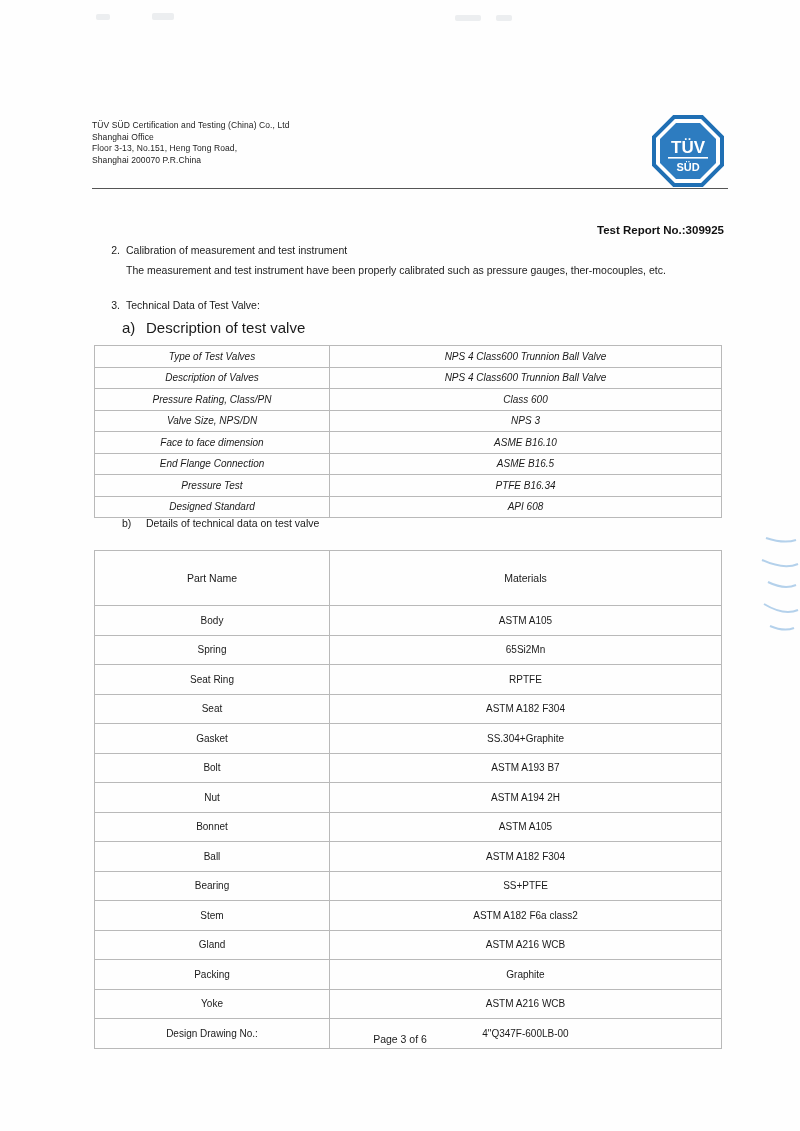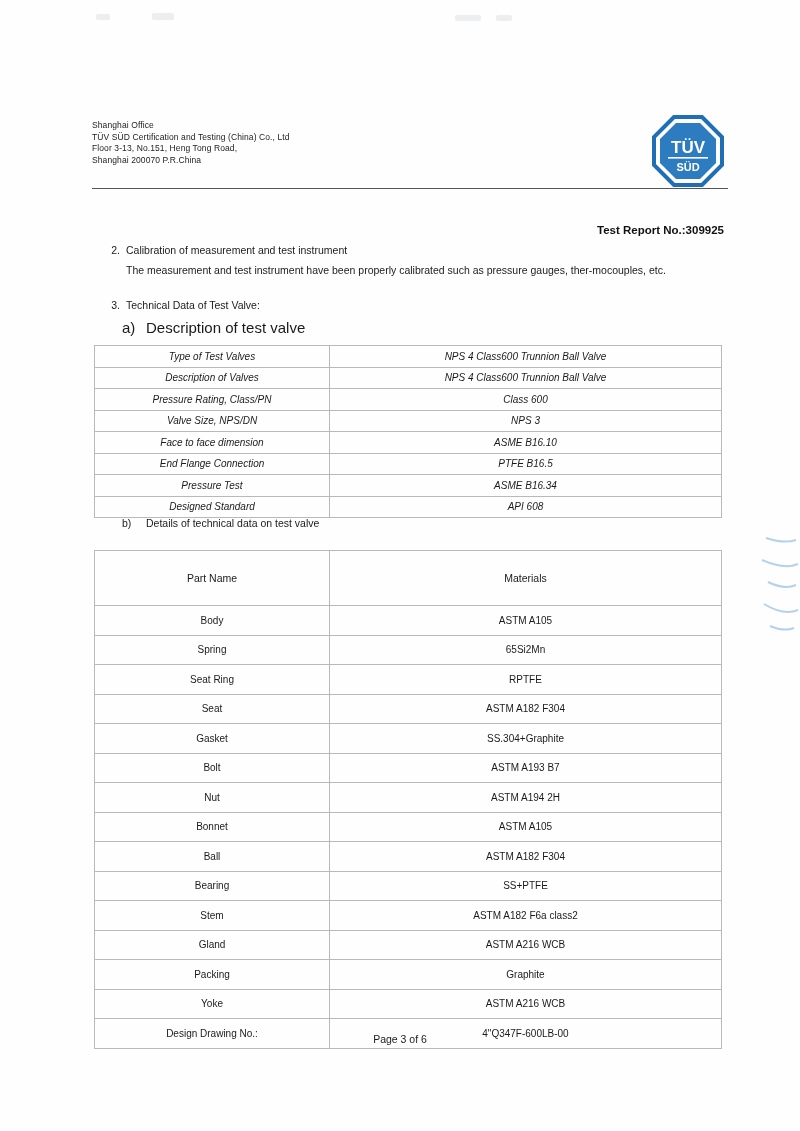--- a/index.html
+++ b/index.html
@@ -183,22 +183,22 @@
 <div class="page">
 
   <div class="scan-top">
     <div class="smudge" style="left:96px; top:4px; width:14px; height:6px;"></div>
     <div class="smudge" style="left:152px; top:3px; width:22px; height:7px;"></div>
     <div class="smudge" style="left:455px; top:5px; width:26px; height:6px;"></div>
     <div class="smudge" style="left:496px; top:5px; width:16px; height:6px;"></div>
   </div>
 
   <div class="header-block">
+    <div class="hline">TÜV SÜD Certification and Testing (China) Co., Ltd</div>
     <div class="hline">Shanghai Office</div>
-    <div class="hline">TÜV SÜD Certification and Testing (China) Co., Ltd</div>
     <div class="hline">Floor 3-13, No.151, Heng Tong Road,</div>
     <div class="hline">Shanghai 200070  P.R.China</div>
   </div>
 
   <div class="tuv-logo">
     <svg viewBox="0 0 72 72" width="72" height="72" xmlns="http://www.w3.org/2000/svg">
       <polygon points="22,2 50,2 70,22 70,50 50,70 22,70 2,50 2,22" fill="#ffffff" stroke="#1f6fb4" stroke-width="4"></polygon>
       <polygon points="24,8 48,8 64,24 64,48 48,64 24,64 8,48 8,24" fill="#2d7cc0"></polygon>
       <text x="36" y="38" text-anchor="middle" fill="#ffffff" font-family="Liberation Sans, sans-serif" font-size="17" font-weight="bold">TÜV</text>
       <rect x="16" y="42" width="40" height="1.6" fill="#ffffff"></rect>
@@ -242,25 +242,25 @@
         <tr>
           <td class="c1">Valve Size, NPS/DN</td>
           <td>NPS 3</td>
         </tr>
         <tr>
           <td class="c1">Face to face dimension</td>
           <td>ASME B16.10</td>
         </tr>
         <tr>
           <td class="c1">End Flange Connection</td>
-          <td>PTFE B16.5</td>
+          <td>ASME B16.5</td>
         </tr>
         <tr>
           <td class="c1">Pressure Test</td>
-          <td>ASME B16.34</td>
+          <td>PTFE B16.34</td>
         </tr>
         <tr>
           <td class="c1">Designed Standard</td>
           <td>API 608</td>
         </tr>
       </tbody>
   </table>
 
   <div class="s3b">
     <span class="lbl">b)</span><span>Details of technical data on test valve</span>

